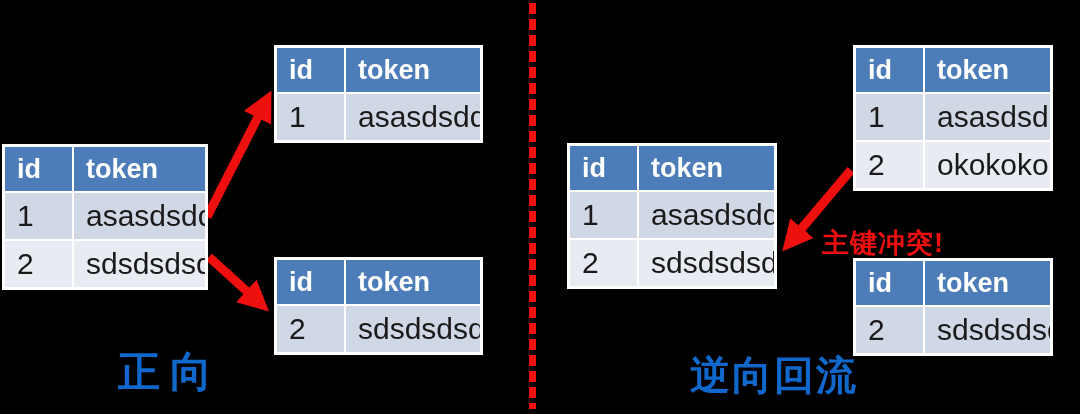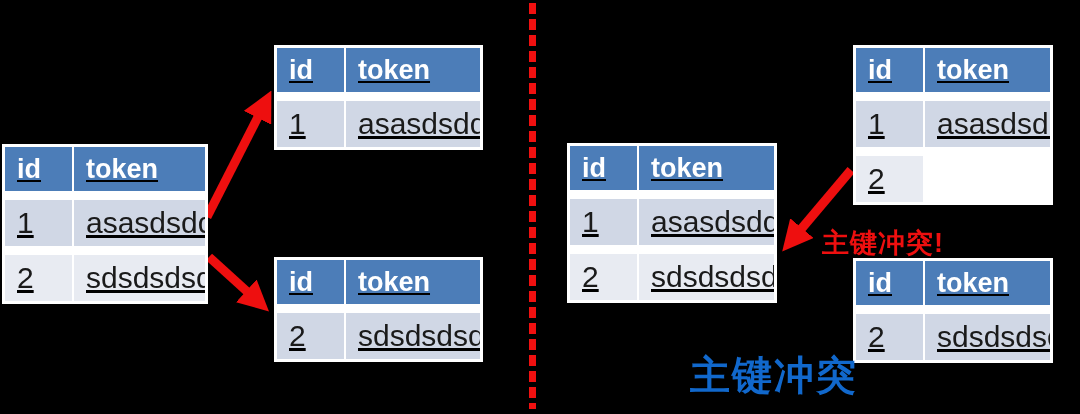--- a/index.html
+++ b/index.html
@@ -17,21 +17,21 @@
   html,body{margin:0;padding:0;background:var(--background);}
   #canvas{
     position:relative;width:1080px;height:414px;overflow:hidden;
     background:var(--background);
     font-family:"Liberation Sans","DejaVu Sans",sans-serif;
   }
   
   .tbl{
     position:absolute;background:var(--table-border);
     padding:3px;box-sizing:border-box;
-    display:flex;flex-direction:column;gap:9px;text-decoration:underline;
+    display:flex;flex-direction:column;gap:2px;
   }
   .tr{display:flex;gap:2px;}
   .td{
     padding-left:12px;box-sizing:border-box;
     overflow:hidden;white-space:nowrap;
   }
   .cid{width:67px;flex:0 0 auto;}
   .ctok{flex:1 1 auto;}
   .hdr .td{
     background:var(--table-header-bg);color:var(--header-text);
@@ -138,30 +138,32 @@
     <div class="tr hdr">
       <div class="td cid">id</div>
       <div class="td ctok">token</div>
     </div>
     <div class="tr odd">
       <div class="td cid">1</div>
       <div class="td ctok">asasdsdd</div>
     </div>
     <div class="tr even">
       <div class="td cid">2</div>
+      <div class="td ctok">okokoko</div>
     </div>
   </div>
 
   <div class="tbl" id="t6">
     <div class="tr hdr">
       <div class="td cid">id</div>
       <div class="td ctok">token</div>
     </div>
     <div class="tr odd">
       <div class="td cid">2</div>
       <div class="td ctok">sdsdsdsd</div>
     </div>
   </div>
 
-  <div class="lbl" id="lbl-reverse">主键冲突</div>
+  <div class="lbl" id="lbl-forward">正向</div>
+  <div class="lbl" id="lbl-reverse">逆向回流</div>
   <div class="lbl" id="lbl-conflict">主键冲突!</div>
 
 </div>
 
 </body></html>

